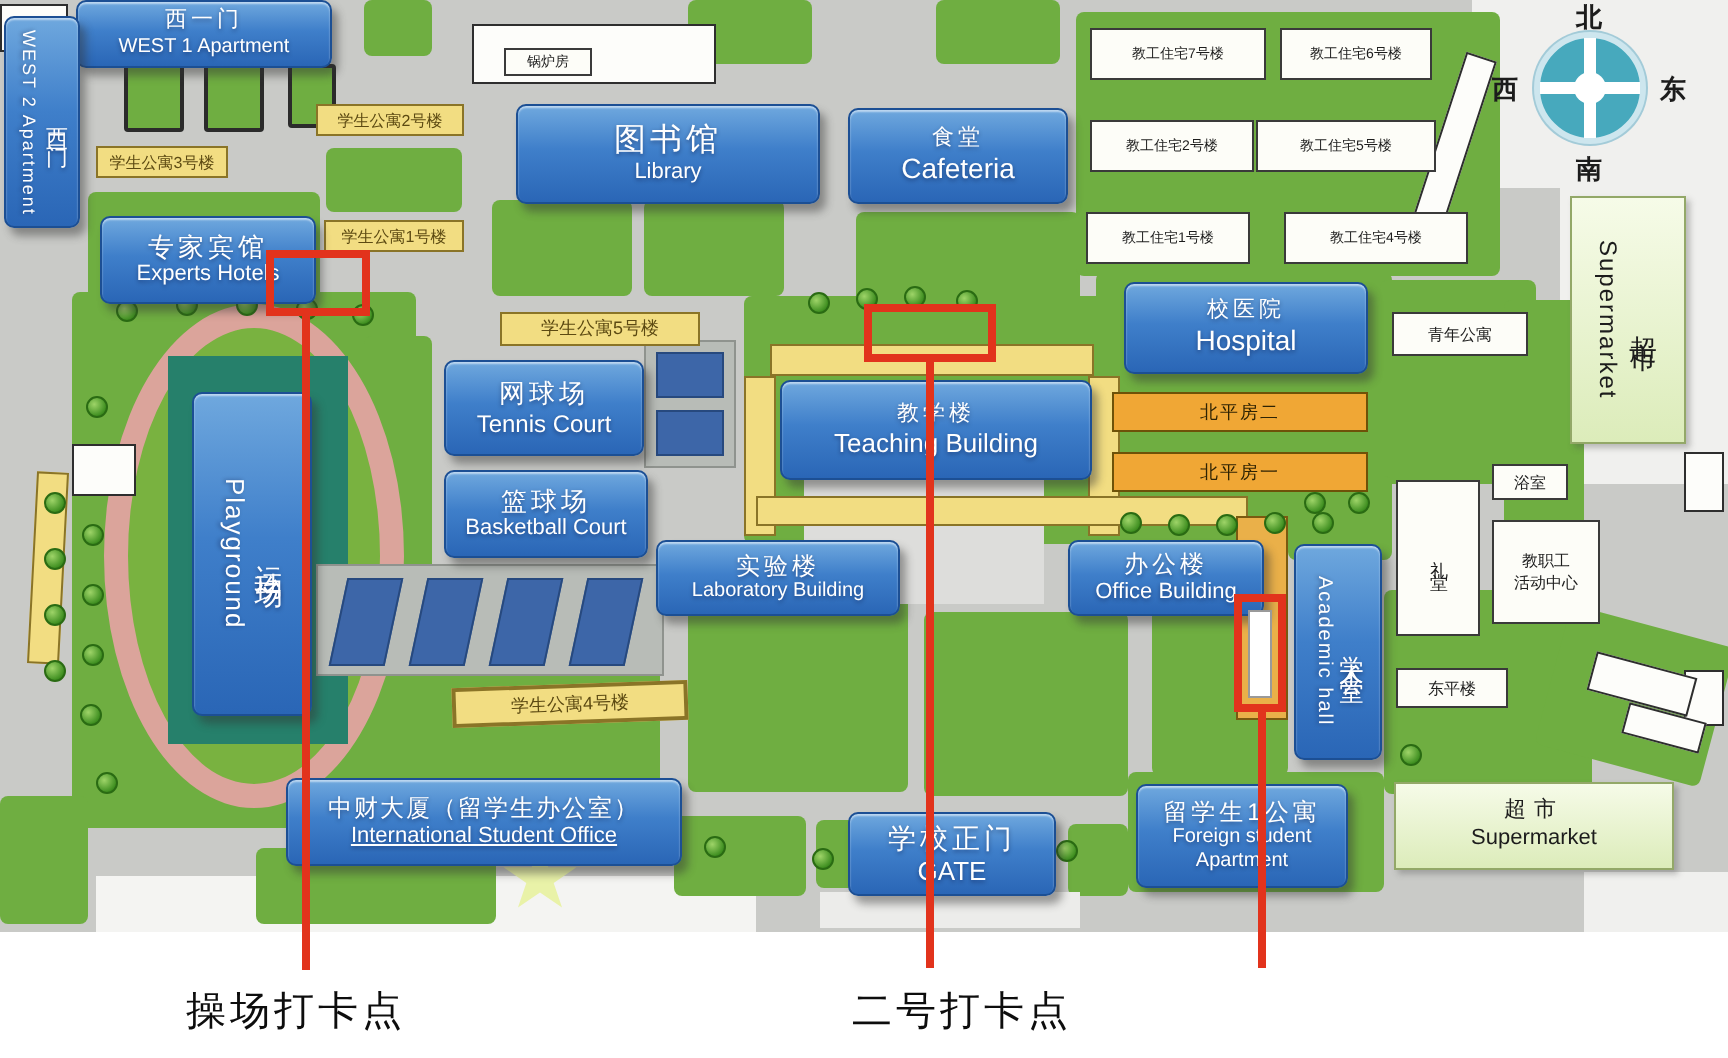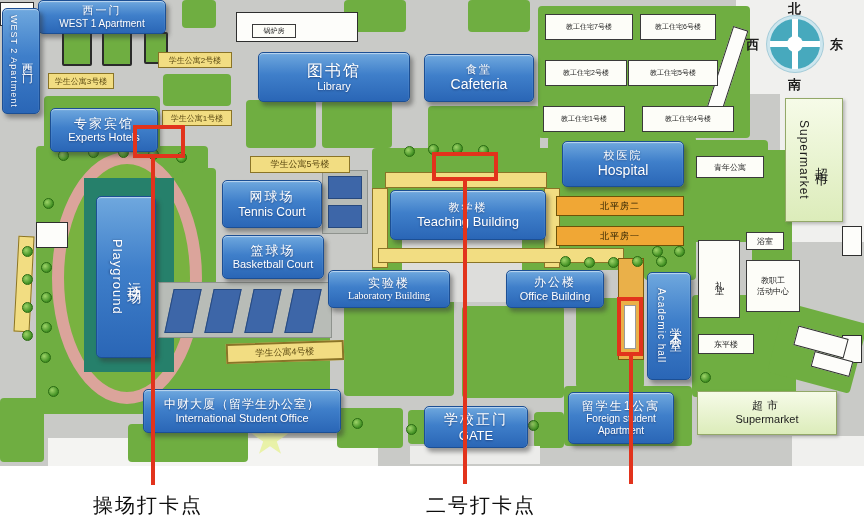--- a/index.html
+++ b/index.html
@@ -252,39 +252,39 @@
     <span class="f12">Tennis Court</span>
   </div>
   <div class="abs bl" style="left:222px;top:235px;width:102px;height:44px;">
     <span class="zh f13">篮球场</span>
     <span class="f11">Basketball Court</span>
   </div>
   <div class="abs bl" style="left:390px;top:190px;width:156px;height:50px;">
     <span class="zh f15">教学楼</span>
     <span class="f13">Teaching Building</span>
   </div>
-  <div class="abs bl" style="left:328px;top:270px;width:122px;height:38px;font-family:Liberation Serif, serif;">
+  <div class="abs bl" style="left:328px;top:270px;width:122px;height:38px;">
     <span class="zh f12">实验楼</span>
     <span class="f10">Laboratory Building</span>
   </div>
-  <div class="abs bl" style="left:506px;top:270px;width:98px;height:38px;">
+  <div class="abs bl" style="left:534px;top:270px;width:98px;height:38px;">
     <span class="zh f12">办公楼</span>
     <span class="f11">Office Building</span>
   </div>
   <div class="abs bl bl-v" style="left:647px;top:272px;width:44px;height:108px;">
     <span class="ven f10">Academic hall</span>
     <span class="vzh f12">学术会堂</span>
   </div>
   <div class="abs bl bl-v" style="left:96px;top:196px;width:60px;height:162px;">
     <span class="ven f13">Playground</span>
     <span class="vzh f14">运动场</span>
   </div>
   <div class="abs bl" style="left:143px;top:389px;width:198px;height:44px;">
     <span class="f12" style="letter-spacing:1px;white-space:nowrap;">中财大厦（留学生办公室）</span>
-    <span class="f11" style="white-space:nowrap;">International Student Office</span>
+    <span class="f11" style="white-space:nowrap;text-decoration:underline;">International Student Office</span>
   </div>
   <div class="abs bl" style="left:424px;top:406px;width:104px;height:42px;">
     <span class="zh f14">学校正门</span>
     <span class="f13">GATE</span>
   </div>
   <div class="abs bl" style="left:568px;top:392px;width:106px;height:52px;">
     <span class="zh f12">留学生1公寓</span>
     <span class="f10">Foreign student</span>
     <span class="f10">Apartment</span>
   </div>

